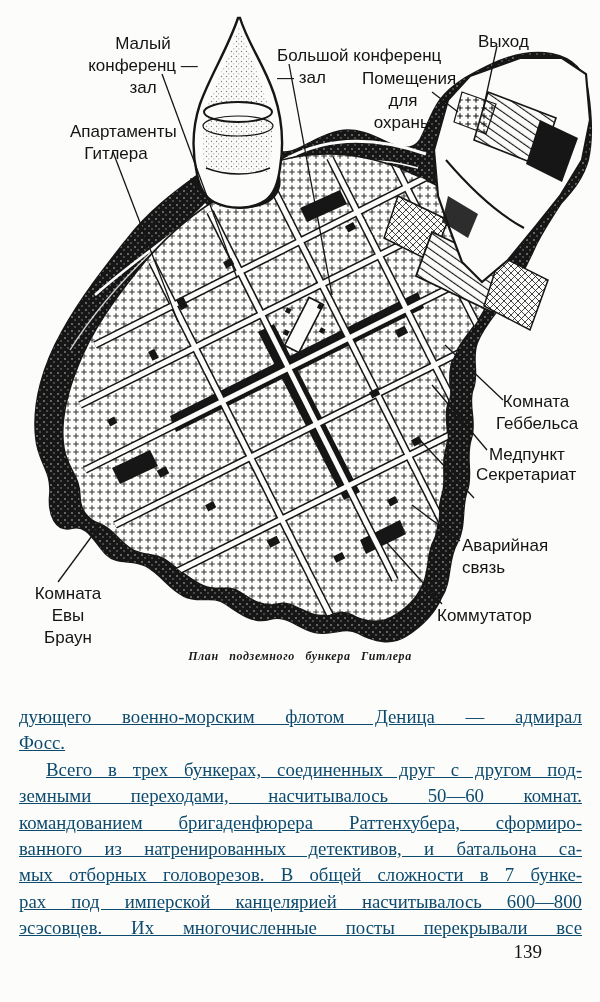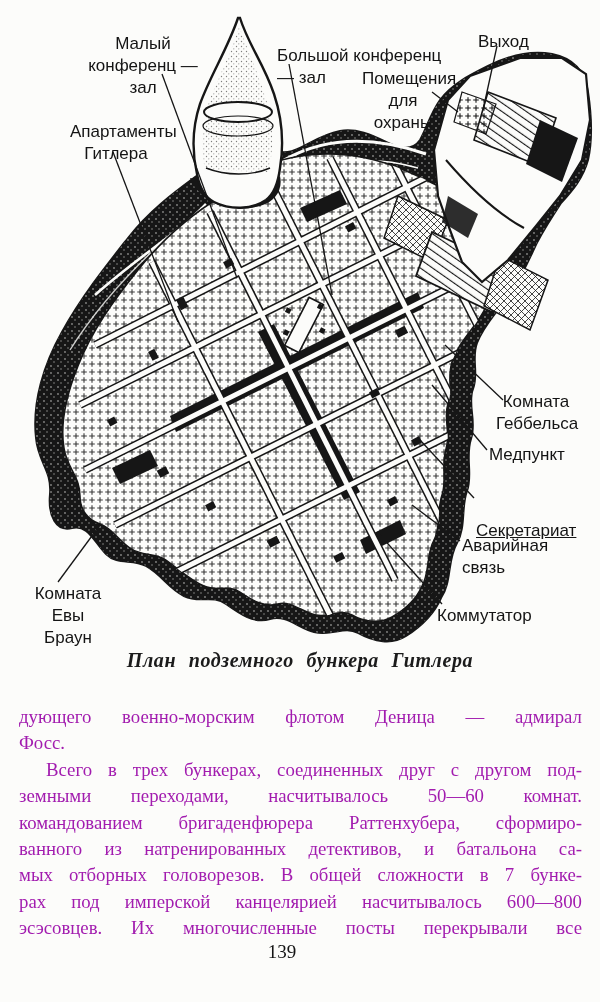--- a/index.html
+++ b/index.html
@@ -14,36 +14,36 @@
   .fig-label{
     position:absolute;
     font-family:"Liberation Sans",sans-serif;
     font-size:17px;line-height:1.3;font-weight:500;
     color:#141414;white-space:pre-line;
   }
   .fig-label.center{text-align:center;}
   .caption{
     position:absolute;left:0;top:649px;width:600px;
     text-align:center;font-style:italic;font-weight:bold;
-    font-size:20px;letter-spacing:0.6px;word-spacing:7px;color:#1b1b1b;
+    font-size:12px;letter-spacing:0.6px;word-spacing:7px;color:#1b1b1b;
   }
   
   .bodytext{
     position:absolute;left:19px;top:704px;width:563px;
-    font-size:18.8px;line-height:26.4px;color:#a21caf;
+    font-size:18.8px;line-height:26.4px;color:#0c4a6e;text-decoration:underline;
   }
   .line{
     text-align:justify;text-align-last:justify;
     overflow:hidden;white-space:nowrap;
   }
   .line.short{text-align-last:left;}
   .line.indent{text-indent:27px;}
   .pagenum{
-    position:absolute;left:12px;top:941px;width:540px;
-    text-align:center;font-size:19px;color:#141414;
+    position:absolute;left:2px;top:941px;width:540px;
+    text-align:right;font-size:19px;color:#141414;
   }
 </style>
 </head>
 <body>
 
 <div class="page">
 
   <div class="figure">
     <svg width="600" height="648" viewBox="0 0 600 648">
       <defs>
@@ -234,21 +234,21 @@
 конференц — зал</div>
     <div class="fig-label" style="left:277px;top:45px;width:170px;">Большой конференц — зал</div>
     <div class="fig-label" style="left:478px;top:31px;width:60px;">Выход</div>
     <div class="fig-label center" style="left:362px;top:68px;width:82px;">Помещения
 для охраны</div>
     <div class="fig-label center" style="left:70px;top:121px;width:92px;">Апартаменты
 Гитлера</div>
     <div class="fig-label center" style="left:496px;top:391px;width:80px;">Комната
 Геббельса</div>
     <div class="fig-label" style="left:489px;top:444px;width:70px;">Медпункт</div>
-    <div class="fig-label" style="left:476px;top:520px;width:90px;text-decoration:underline;">Секретариат</div>
+    <div class="fig-label" style="left:476px;top:464px;width:90px;">Секретариат</div>
     <div class="fig-label" style="left:462px;top:535px;width:110px;">Аварийная связь</div>
     <div class="fig-label" style="left:437px;top:605px;width:90px;">Коммутатор</div>
     <div class="fig-label center" style="left:28px;top:583px;width:80px;">Комната
 Евы Браун</div>
 
     <div class="caption">План подземного бункера Гитлера</div>
   </div>
 
   <div class="bodytext">
     <div>

